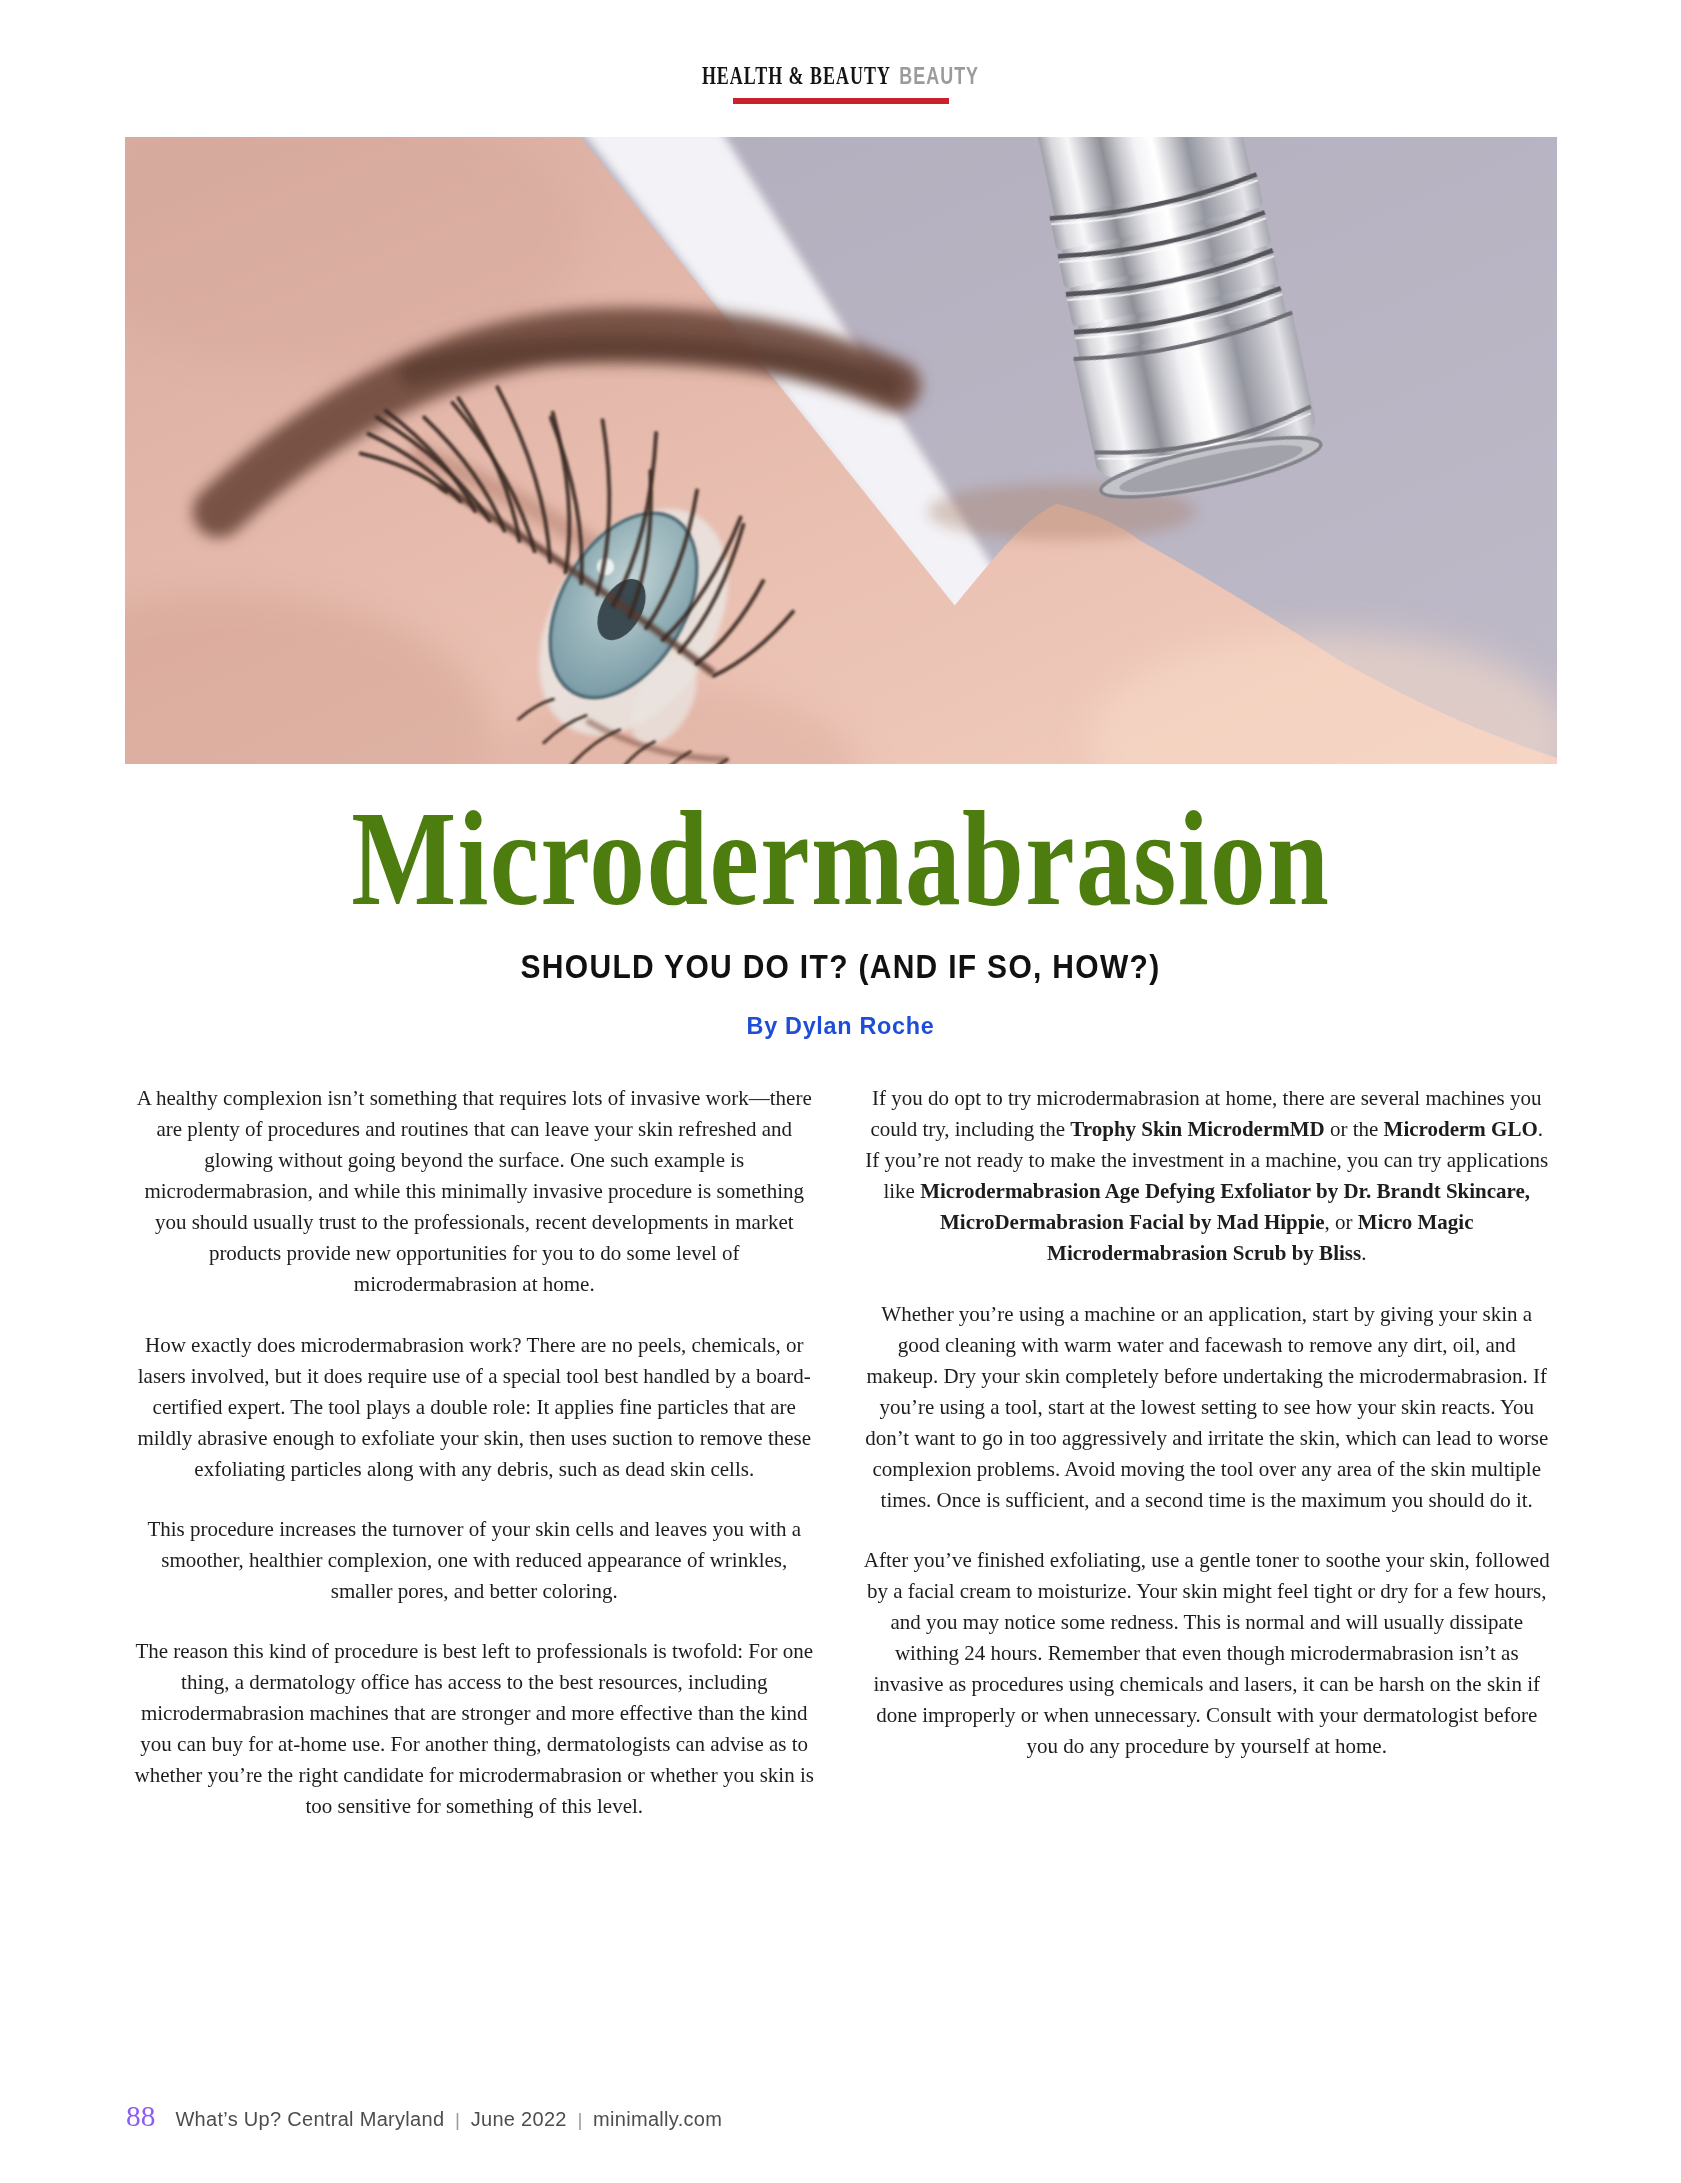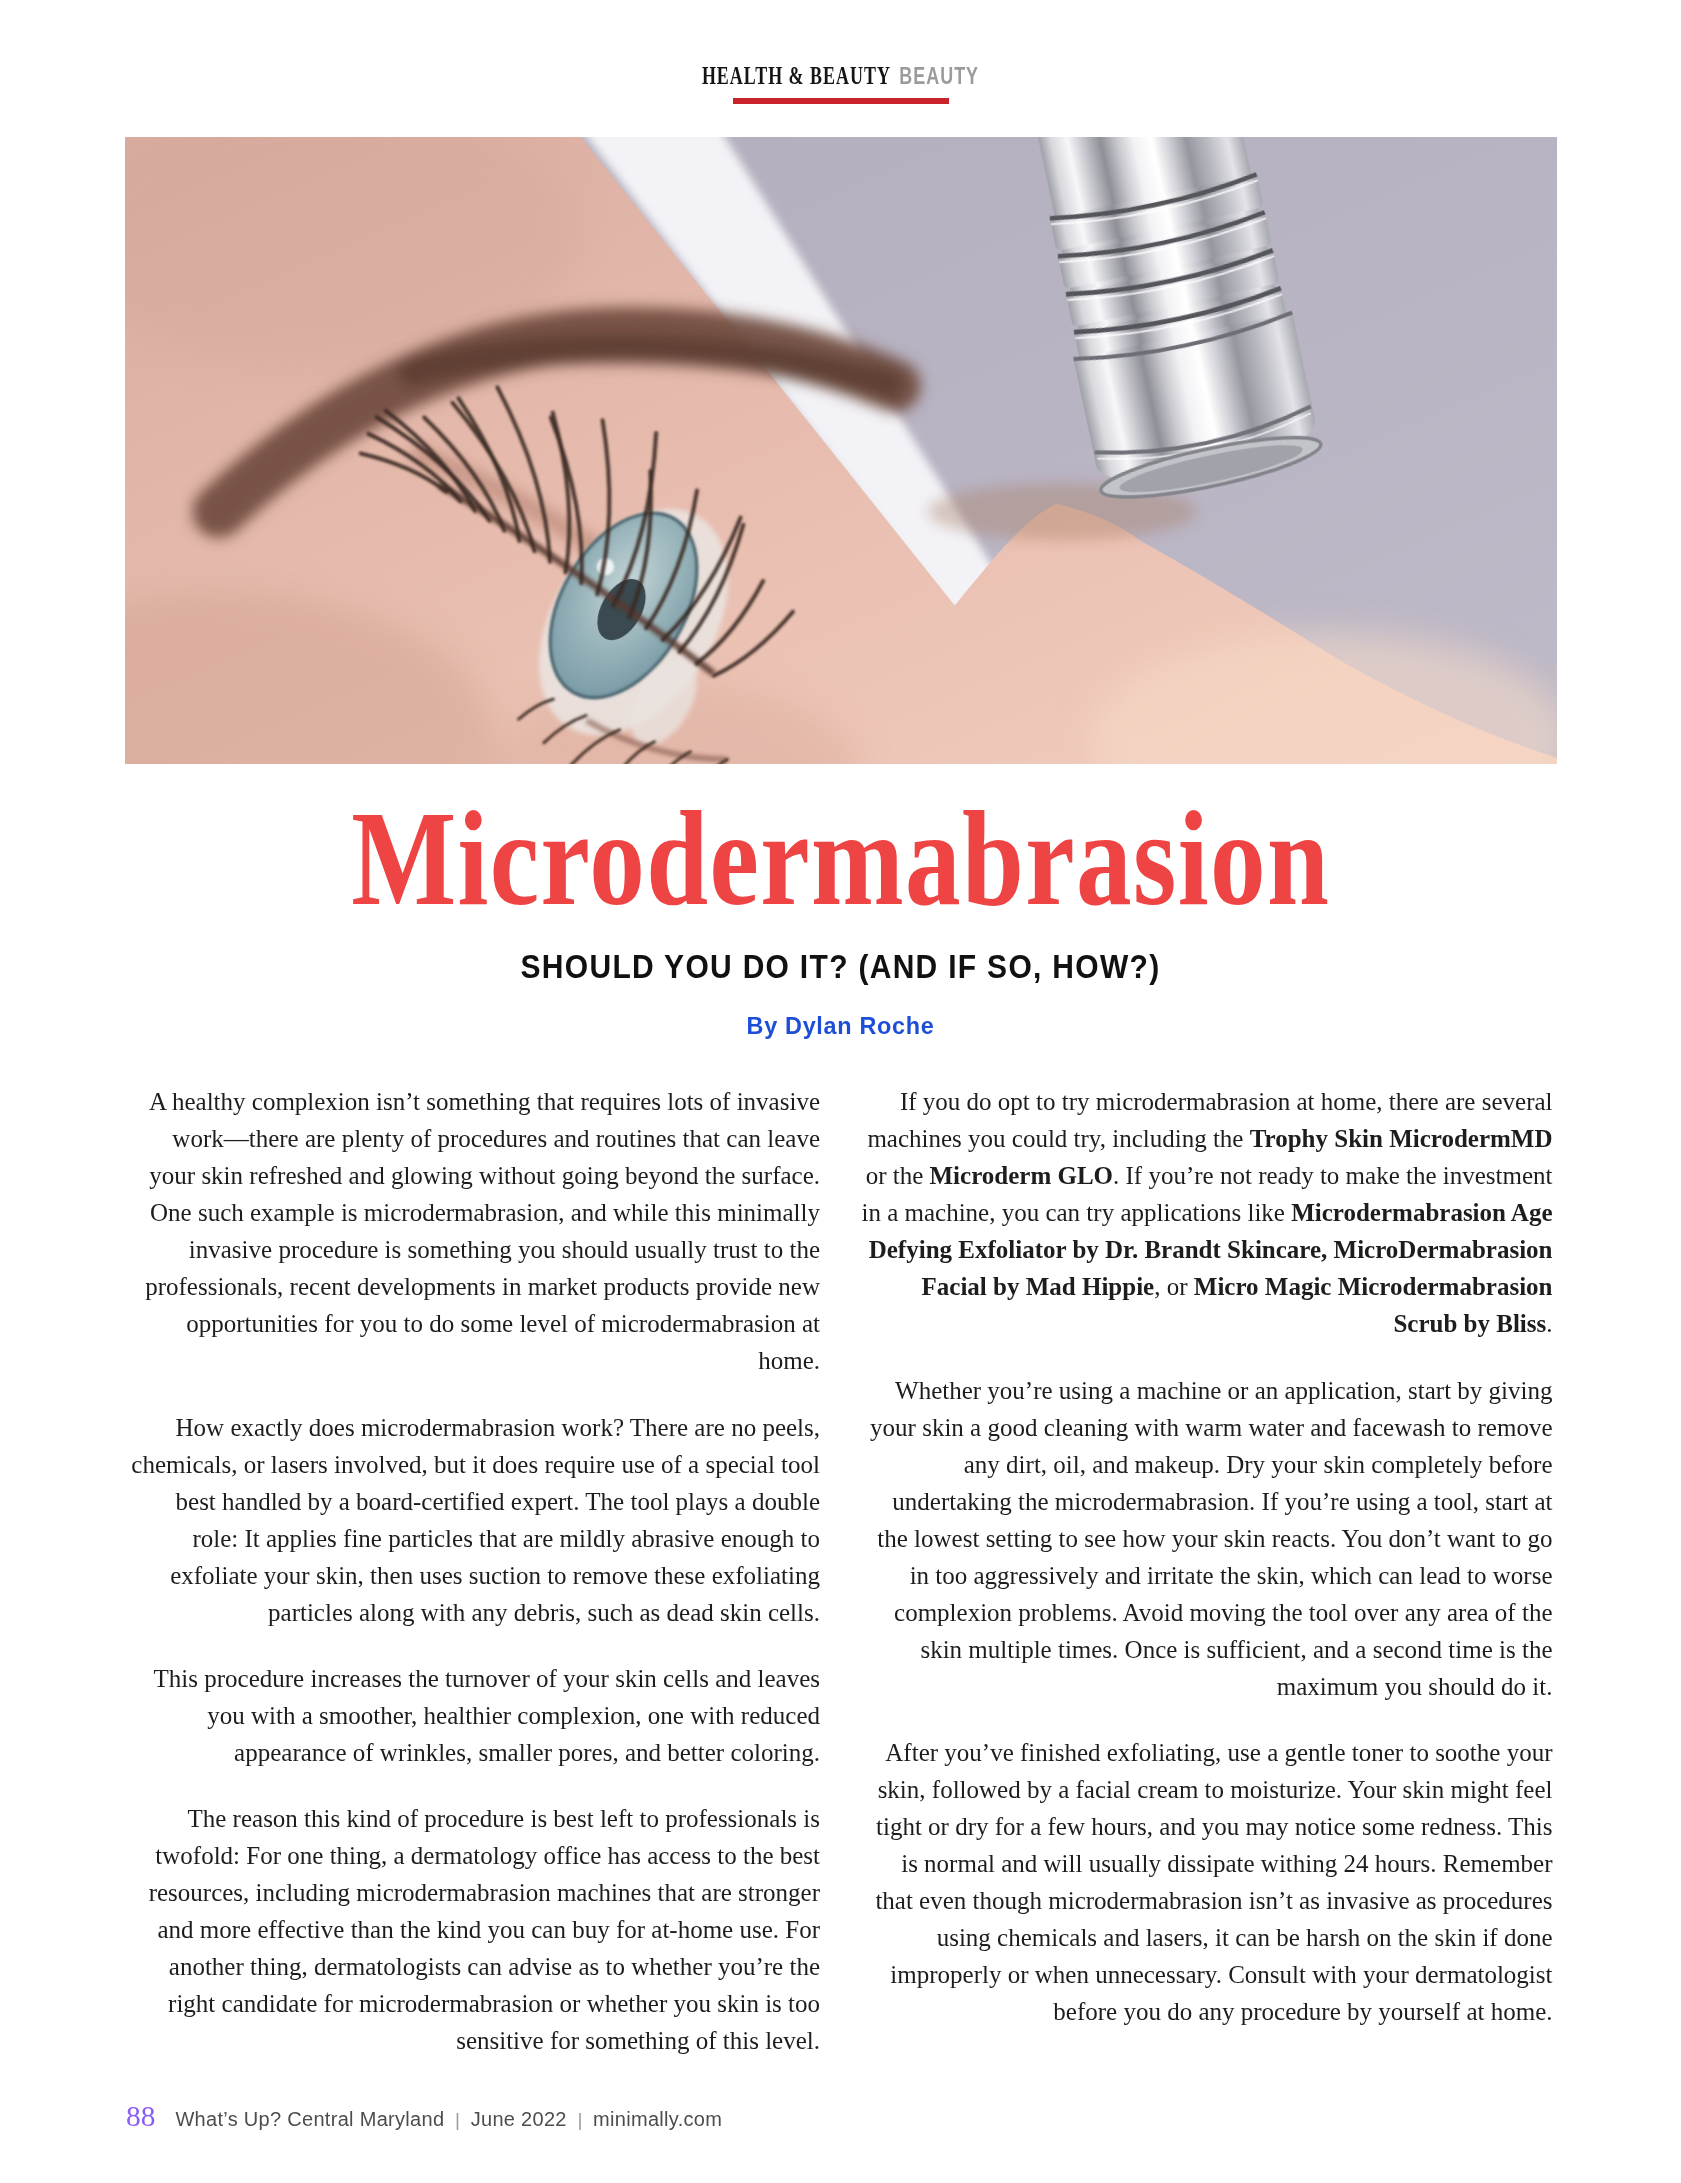--- a/index.html
+++ b/index.html
@@ -7,33 +7,33 @@
         font-family:"Liberation Serif",serif;}
   
   .kicker{margin:62px auto 0;text-align:center;transform:scale(0.78,1.08);white-space:nowrap;}
   .k1{font-family:"Liberation Serif",serif;font-weight:bold;font-size:23px;letter-spacing:1.3px;color:#141414;}
   .k2{font-family:"Liberation Sans",sans-serif;font-size:23px;letter-spacing:1.3px;color:#9b9b9b;margin-left:10.7px;font-weight:bold;}
   .rule{width:216px;height:5.4px;background:#c8232c;margin:9.4px auto 0;}
   
   .hero{width:1432px;height:627px;margin:33px auto 0;display:block;}
   .hero svg{display:block;}
   
-  .title{margin:37px 0 0;text-align:center;font-weight:bold;color:#ef4444;}
+  .title{margin:37px 0 0;text-align:center;font-weight:bold;color:#4d7c0f;}
   .tl{height:129px;line-height:129px;}
   .tl span{display:inline-block;font-family:"Liberation Serif",serif;font-size:107px;line-height:107px;
            letter-spacing:1.3px;transform:scale(1.04,1.27);transform-origin:50% 35%;}
   .subtitle{margin-top:20px;text-align:center;font-family:"Liberation Sans",sans-serif;font-weight:bold;
             font-size:30px;letter-spacing:1.3px;color:#111;transform:scaleY(1.12);}
   .byline{margin-top:29.4px;text-align:center;font-family:"Liberation Sans",sans-serif;font-weight:bold;
           font-size:23.4px;color:#1d4ed8;letter-spacing:0.7px;}
   
   .article{width:1424px;margin:43px auto 0;display:flex;gap:41px;}
   .col{flex:1 1 0;}
-  .col p{font-family:"Liberation Serif",serif;font-size:25px;line-height:37px;color:#1d1d1d;
-         margin:0 0 29.4px;text-align:right;}
+  .col p{font-family:"Liberation Serif",serif;font-size:21px;line-height:31px;color:#1d1d1d;
+         margin:0 0 29.4px;text-align:center;}
   .col p strong{font-weight:bold;}
   
   .footer{position:absolute;left:126px;top:2100px;display:flex;align-items:baseline;white-space:nowrap;}
   .pageno{font-family:"Liberation Serif",serif;font-weight:normal;font-size:29.4px;color:#8b5cf6;margin-right:20px;}
   .fmag,.fissue,.fsite{font-family:"Liberation Sans",sans-serif;font-size:20px;color:#4d4d4d;letter-spacing:0.3px;}
   .fsep{font-family:"Liberation Sans",sans-serif;font-size:19px;color:#9a9a9a;margin:0 10.7px;}
 </style>
 </head>
 <body>
 

